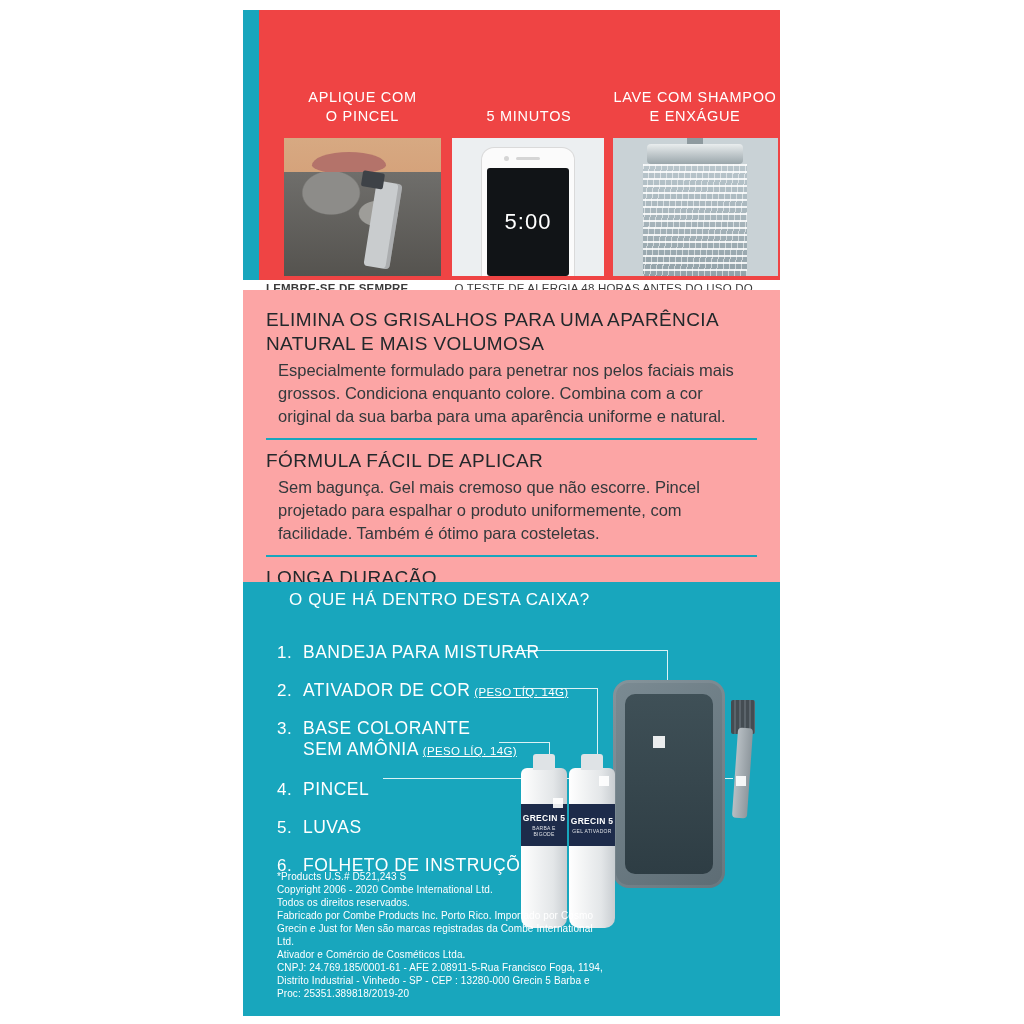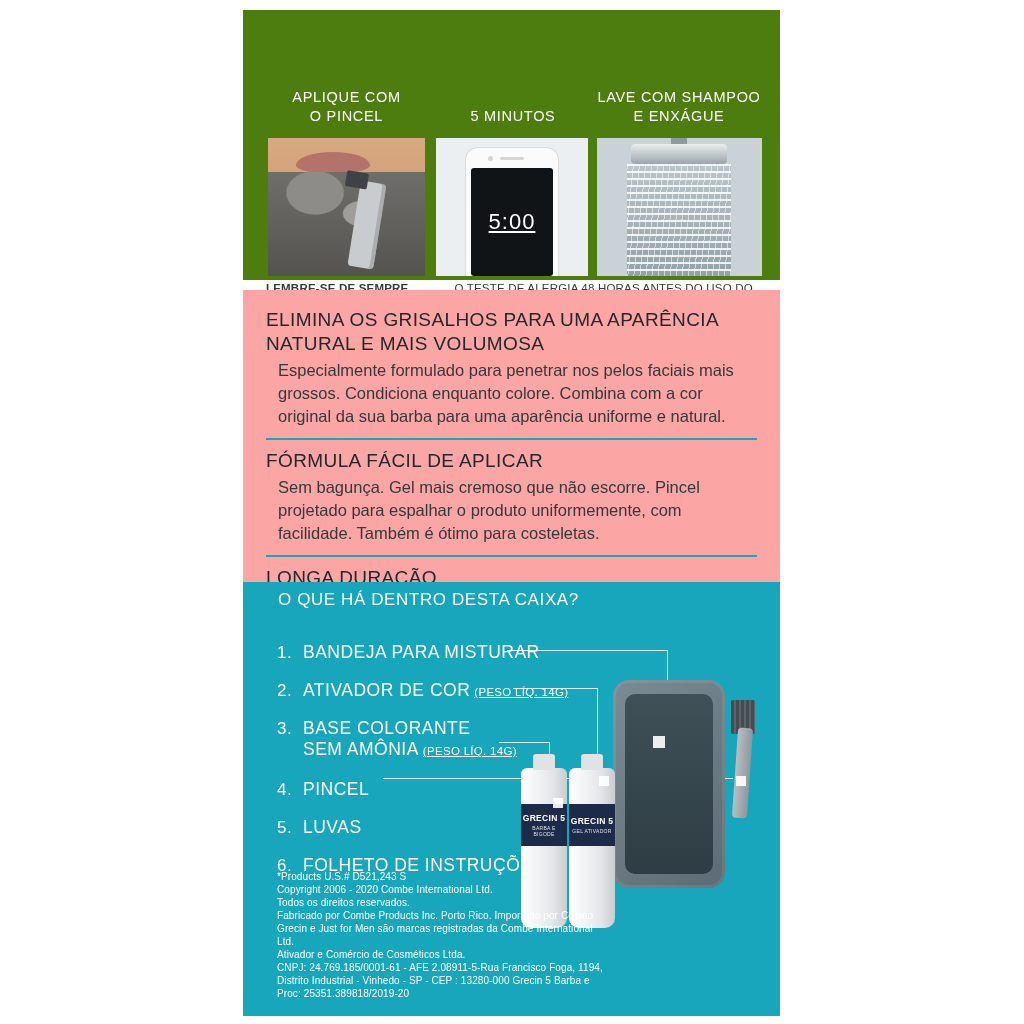--- a/index.html
+++ b/index.html
@@ -24,25 +24,25 @@
     top: 10px;
     width: 537px;
     height: 1006px;
     background: #18a6bd;
     overflow: hidden;
   }
 
   
   .steps {
     position: absolute;
-    left: 0;
+    left: 16px;
     top: 0;
     width: 537px;
     height: 270px;
-    background: #4d7c0f;
+    background: #ef4444;
   }
   .step {
     position: absolute;
     top: 78px;
     text-align: center;
     color: #ffffff;
     font-size: 14.5px;
     letter-spacing: 0.7px;
     line-height: 19px;
     text-transform: uppercase;
@@ -101,21 +101,20 @@
   .phone-cam {
     position:absolute; left:22px; top:8px; width:5px; height:5px;
     background:#d5d5d5; border-radius:50%;
   }
   .phone-screen {
     position:absolute; left:5px; top:20px; width:82px; height:108px;
     background:#111417; border-radius:3px;
     color:#ffffff; font-size:22px; letter-spacing:1px;
     display:flex; align-items:center; justify-content:center;
     font-family:"Liberation Sans", sans-serif;
-    text-decoration:underline;
   }
 
   
   .shower-head {
     position:absolute; left:34px; top:6px; width:96px; height:20px;
     background: linear-gradient(180deg,#e9edee,#9aa6ab);
     border-radius:4px;
   }
   .shower-neck {
     position:absolute; left:74px; top:0px; width:16px; height:10px;
@@ -178,21 +177,21 @@
 
   
   .box-bar {
     position: absolute;
     left: 0; top: 572px;
     width: 537px; height: 36px;
     background: #18a6bd;
     color: #ffffff;
     display: flex;
     align-items: center;
-    padding-left: 35px;
+    padding-left: 46px;
     box-sizing: border-box;
     font-size: 17px;
     letter-spacing: 0.6px;
     text-transform: uppercase;
   }
 
   
   .contents {
     position: absolute;
     left: 0; top: 608px;

